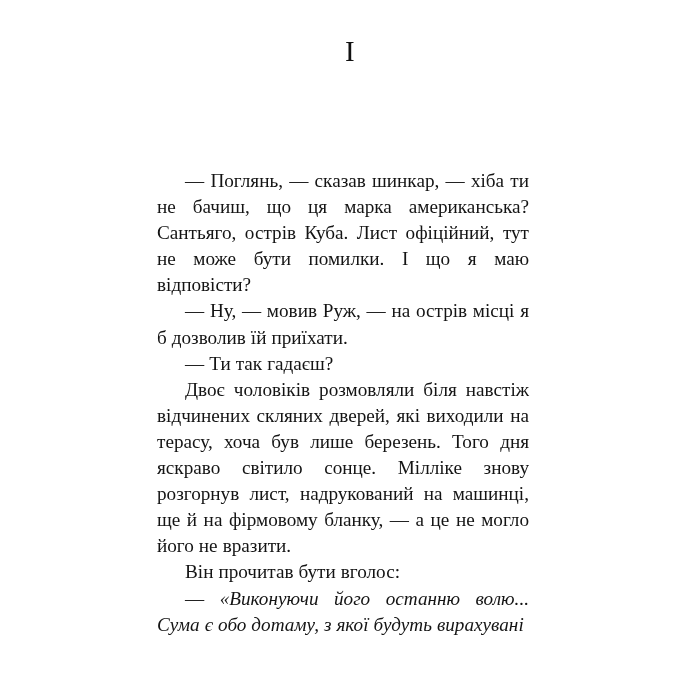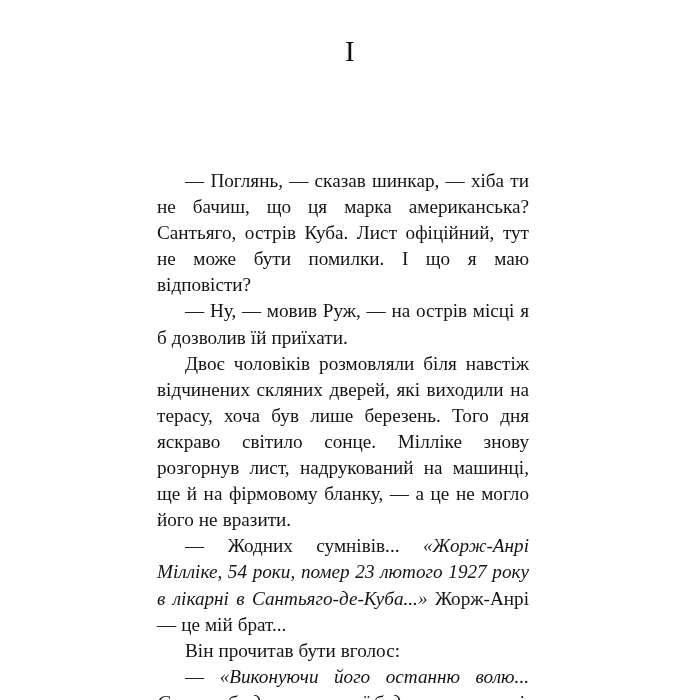--- a/index.html
+++ b/index.html
@@ -77,26 +77,28 @@
   <div id="text-column">
 
     <p class="para">
       <span>— Поглянь, — сказав шинкар, — хіба ти не бачиш, що ця марка американська? Сантьяго, острів Куба. Лист офіційний, тут не може бути помилки. І що я маю відповісти?</span>
     </p>
 
     <p class="para">
       <span>— Ну, — мовив Руж, — на острів місці я б дозволив їй приїхати.</span>
     </p>
 
+    <p class="para">
+      <span>— Ти так гадаєш?</span>
+    </p>
 
     <p class="para">
       <span>Двоє чоловіків розмовляли біля навстіж відчинених скляних дверей, які виходили на терасу, хоча був лише березень. Того дня яскраво світило сонце. Мілліке знову розгорнув лист, надрукований на машинці, ще й на фірмовому бланку, — а це не могло його не вразити.</span>
     </p>
 
-    <p class="para"><span>— Жодних сумнівів... </span><span class="it">«Жорж-Анрі Мілліке, 54 роки, помер 23 лютого 1927 року в лікарні в Сантьяго-де-Куба...»</span><span> Жорж-Анрі — це мій брат...</span></p>
 
     <p class="para">
       <span>Він прочитав бути вголос:</span>
     </p>
 
     <p class="para last-line-clip"><span>— </span><span class="it">«Виконуючи його останню волю... Сума є обо дотаму, з якої будуть вирахувані</span></p>
 
   </div>
 </div>
 

